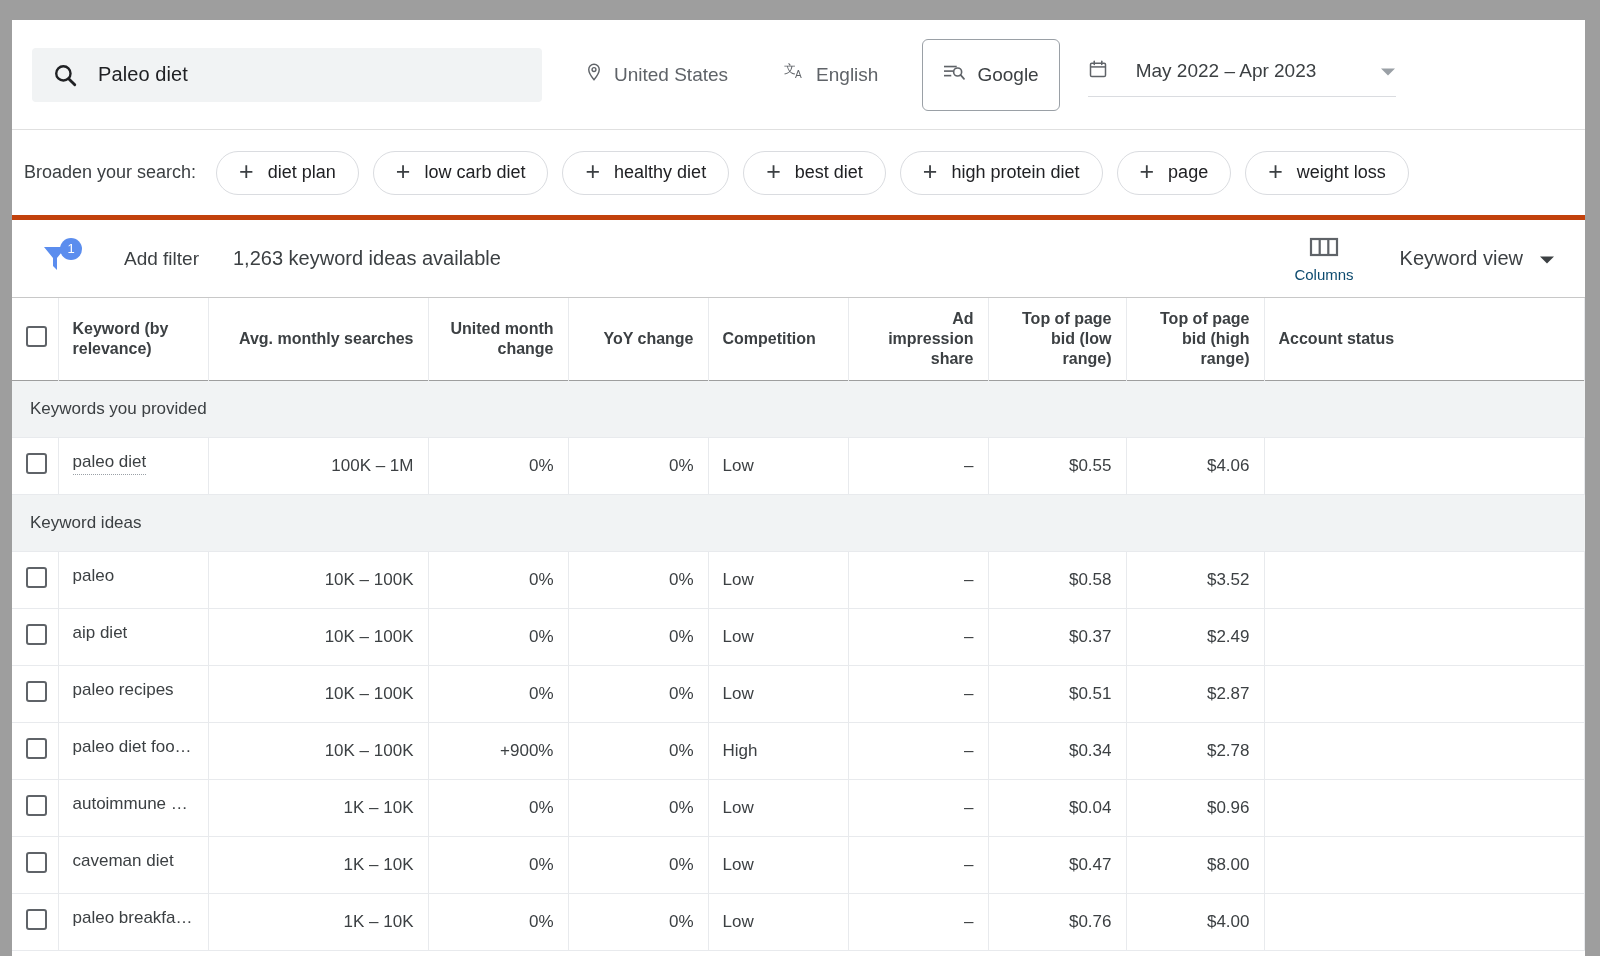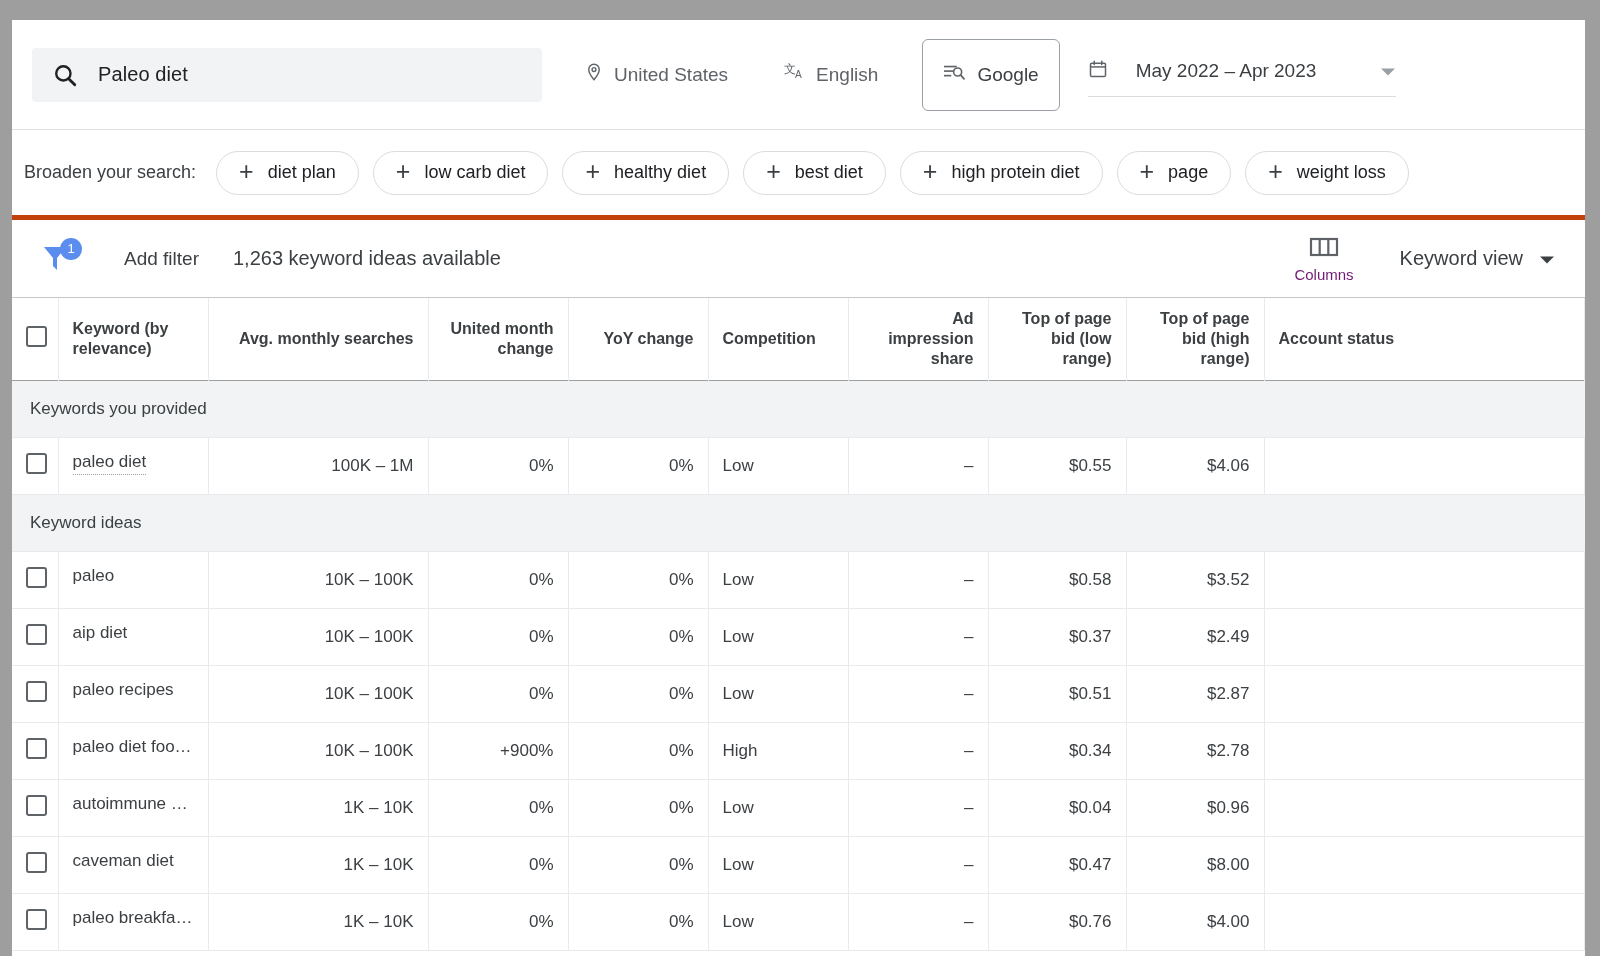--- a/index.html
+++ b/index.html
@@ -178,21 +178,21 @@
     align-items: center;
     gap: 46px;
     padding-right: 18px;
   }
   .columns-btn {
     display: flex;
     flex-direction: column;
     align-items: center;
     gap: 4px;
     font-size: 15px;
-    color: #701a75;
+    color: #0c4a6e;
   }
   .keyword-view {
     display: flex;
     align-items: center;
     gap: 16px;
     font-size: 20px;
     color: #3c4043;
     white-space: nowrap;
   }
 

